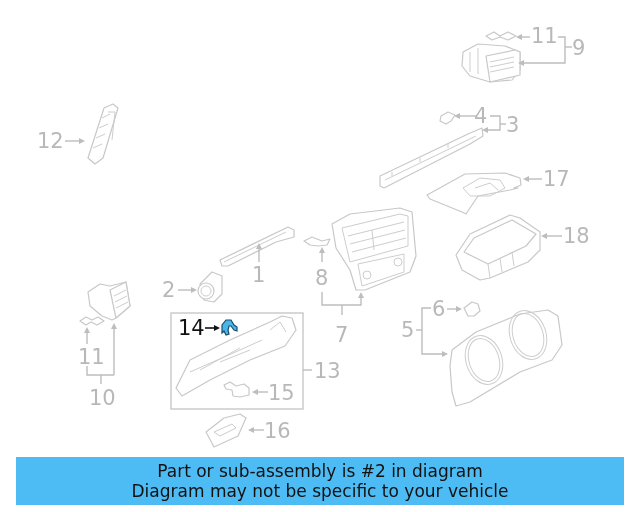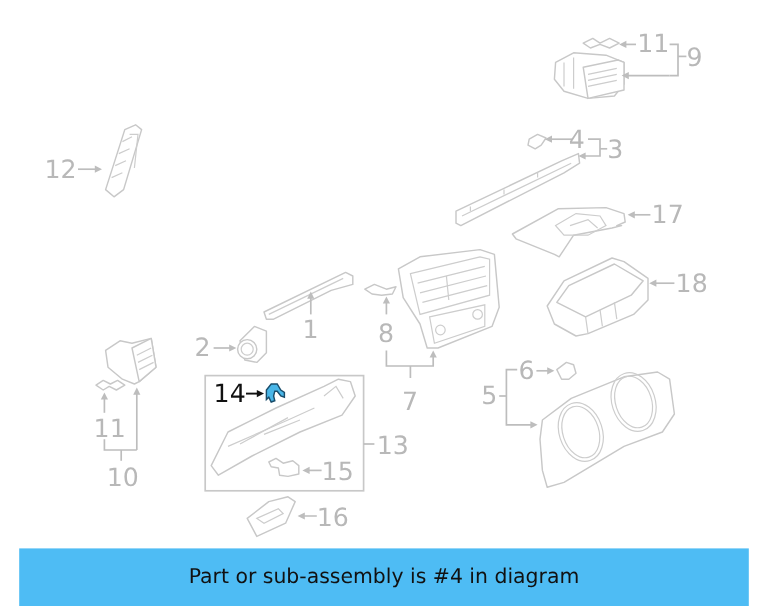--- a/index.html
+++ b/index.html
@@ -189,14 +189,15 @@
   <text class="callout" x="432" y="316">6</text>
   <path class="leader" d="M447,309 L457,309"></path>
   <polygon class="arrowhead" points="462,309 456,306 456,312"></polygon>
   <path class="leader" d="M431,308 L422,308 L422,354 L443,354"></path>
   <polygon class="arrowhead" points="448,354 442,351 442,357"></polygon>
   <path class="leader" d="M416,330 L422,330"></path>
   <text class="callout" x="401" y="337">5</text>
 </svg>
 
 <div id="banner">
-  <span>Part or sub-assembly is #4 in diagram</span>
+  <span>Part or sub-assembly is #2 in diagram</span>
+  <span>Diagram may not be specific to your vehicle</span>
 </div>
 
 </body></html>

